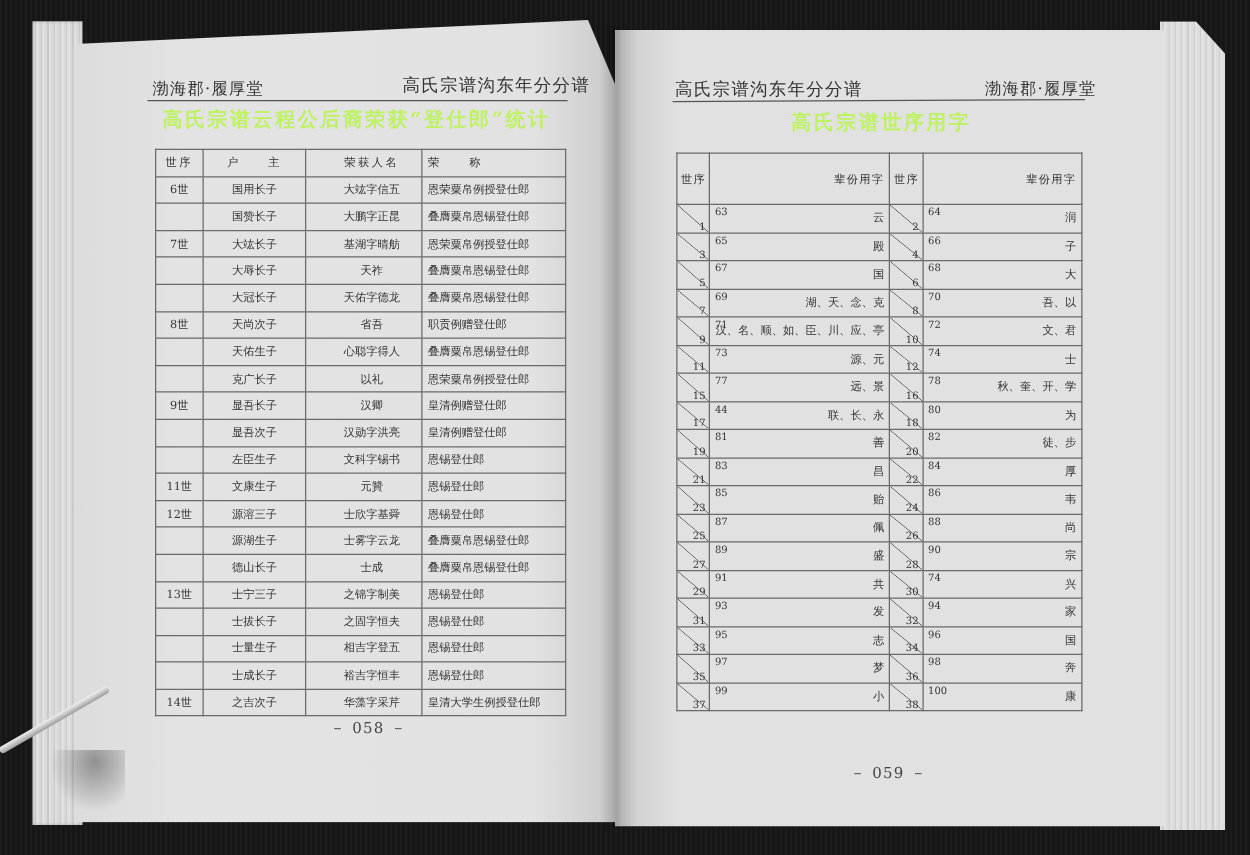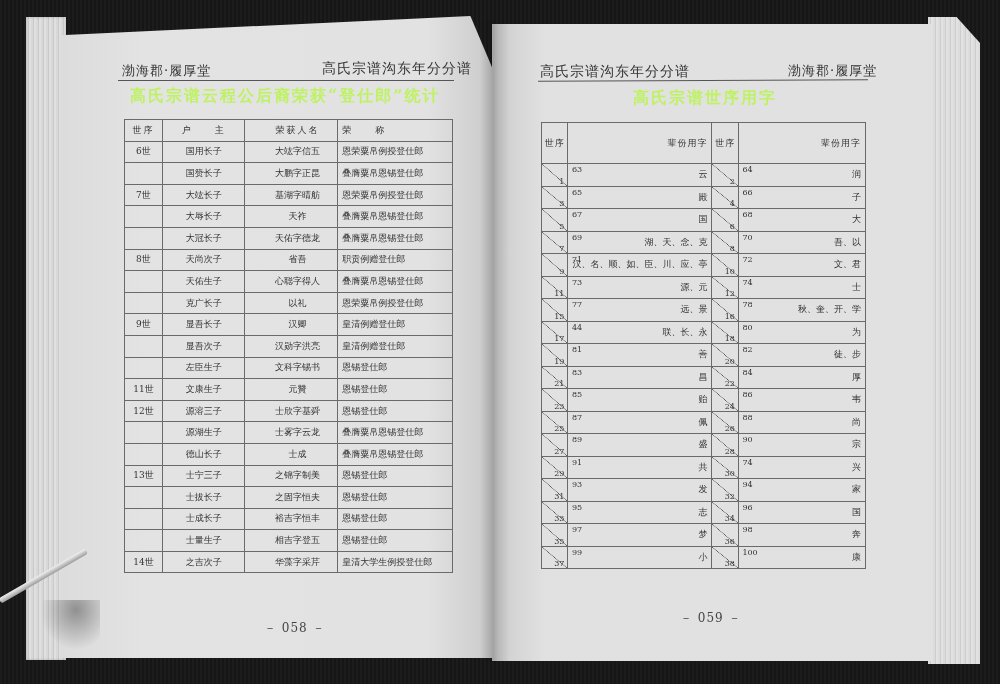--- a/index.html
+++ b/index.html
@@ -202,40 +202,40 @@
         <td class="c-title">恩锡登仕郎</td>
       </tr>
       <tr>
         <td class="c-gen"></td>
         <td class="c-house">士拔长子</td>
         <td class="c-name">之固字恒夫</td>
         <td class="c-title">恩锡登仕郎</td>
       </tr>
       <tr>
         <td class="c-gen"></td>
+        <td class="c-house">士量生子</td>
+        <td class="c-name">相吉字登五</td>
+        <td class="c-title">恩锡登仕郎</td>
+      </tr>
+      <tr>
+        <td class="c-gen"></td>
         <td class="c-house">士成长子</td>
         <td class="c-name">裕吉字恒丰</td>
-        <td class="c-title">恩锡登仕郎</td>
-      </tr>
-      <tr>
-        <td class="c-gen"></td>
-        <td class="c-house">士量生子</td>
-        <td class="c-name">相吉字登五</td>
         <td class="c-title">恩锡登仕郎</td>
       </tr>
       <tr>
         <td class="c-gen">14世</td>
         <td class="c-house">之吉次子</td>
         <td class="c-name">华藻字采芹</td>
         <td class="c-title">皇清大学生例授登仕郎</td>
       </tr>
     </tbody>
 </table>
 
-<div class="page-num" style="left:264px;top:620px;">－ 058 －</div>
+<div class="page-num" style="left:264px;top:574px;">－ 058 －</div>
 
 <div class="running-head" style="left:540px;top:63px;font-size:14px;">高氏宗谱沟东年分分谱</div>
 <div class="running-head" style="left:788px;top:62px;">渤海郡·履厚堂</div>
 <div class="rh-rule" style="left:538px;top:80px;width:330px;transform:rotate(-0.3deg);"></div>
 <div class="main-title" style="left:633px;top:88px;text-align:center;">高氏宗谱世序用字</div>
 
 <table class="gen" id="right-table" style="left:541px;top:122px;width:325px;">
   <thead>
     <tr>
       <th class="c-seq">世序</th>

